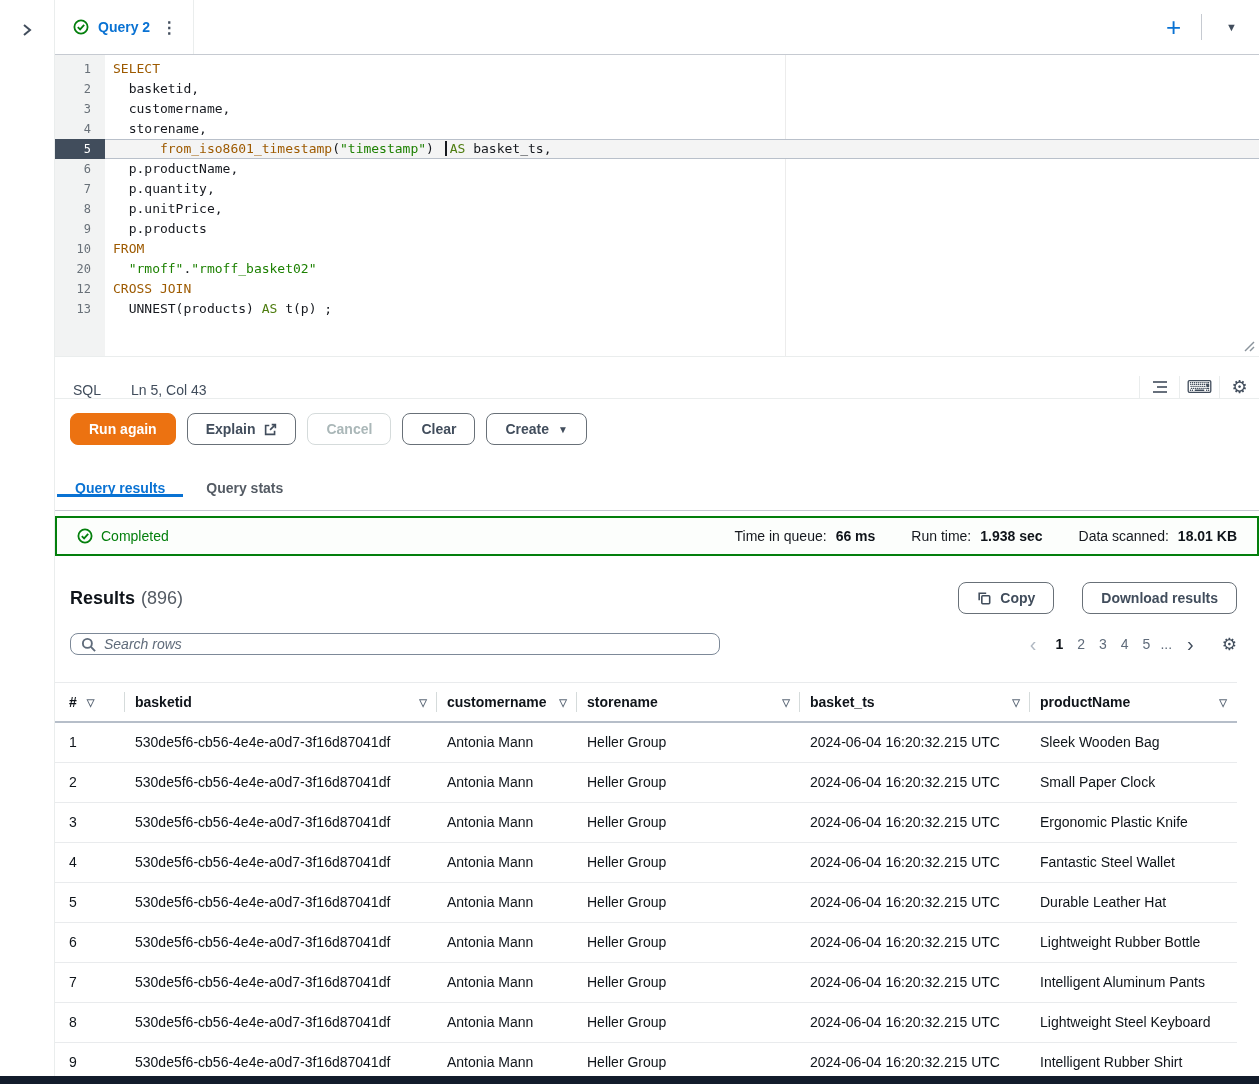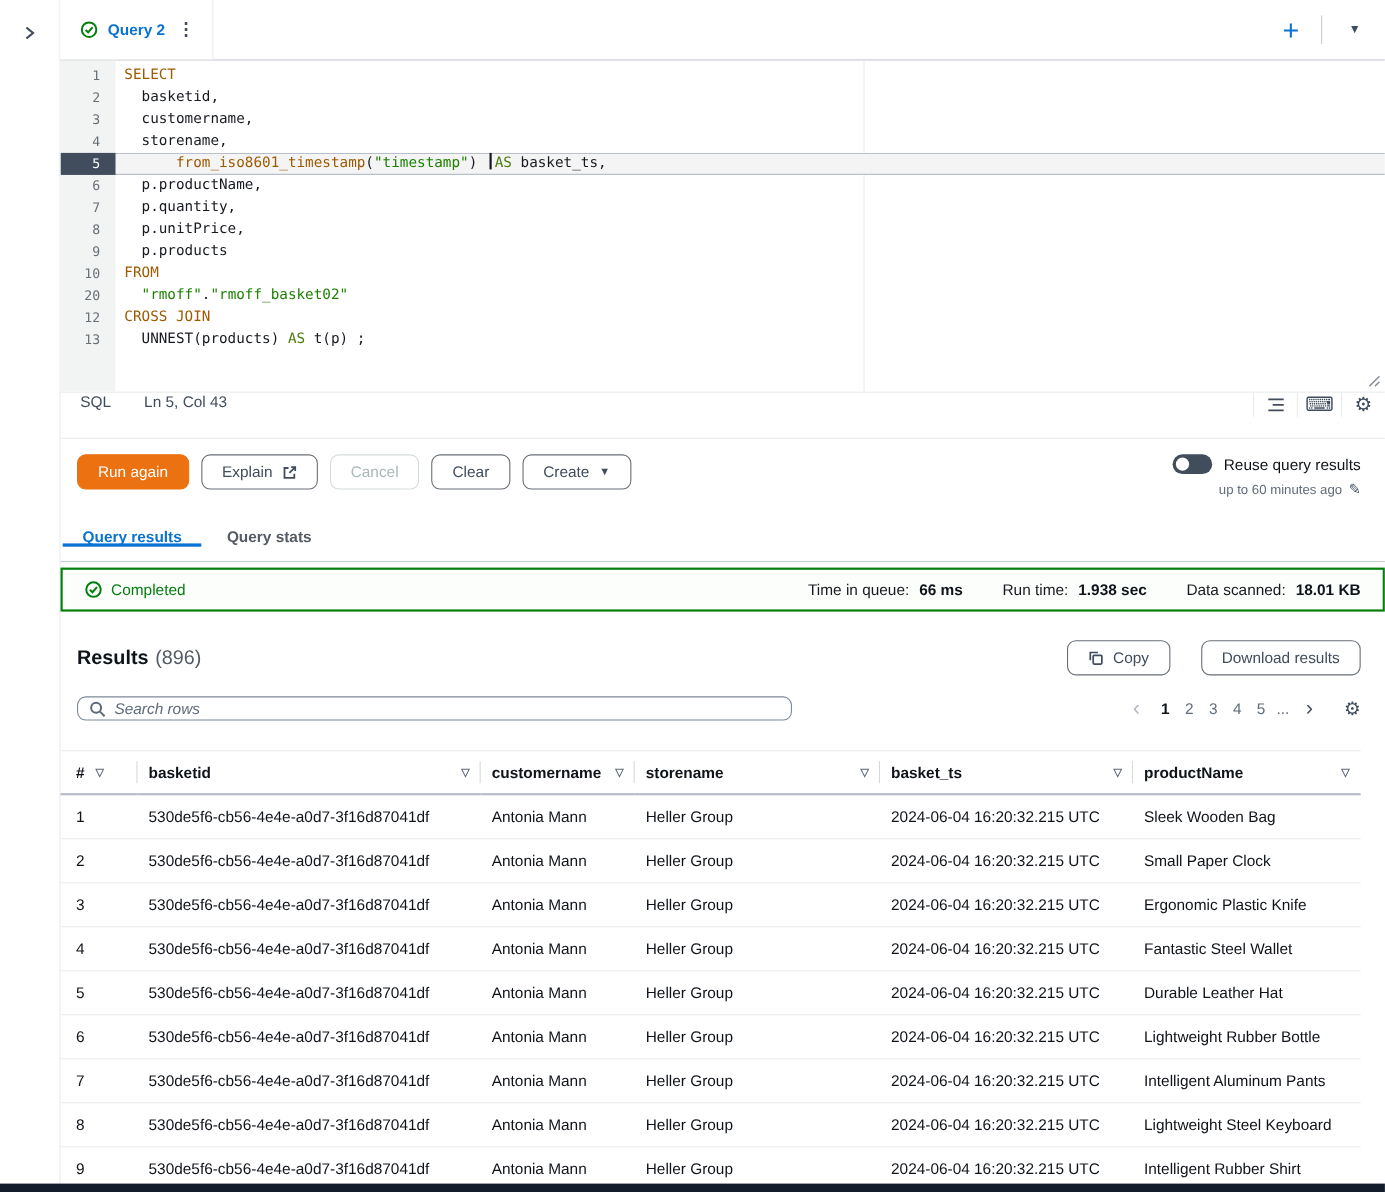--- a/index.html
+++ b/index.html
@@ -36,29 +36,29 @@
   .code-line.active .gutter{background:#414d5c;color:#fff}
   .tok-pl{color:#16191f}
   .tok-kw{color:#9d5a00}
   .tok-fn{color:#9d5a00}
   .tok-str{color:#1d8102}
   .tok-op{color:#4d7c0f}
   .caret{display:inline-block;width:2px;height:15px;background:#16191f;vertical-align:middle;margin:0 3px 3px 3px}
   .grip{position:absolute;right:4px;bottom:4px}
 
   
-  .editor-status{height:42px;flex:none;border-bottom:1px solid #eaeded;display:flex;align-items:flex-start}
+  .editor-status{height:42px;flex:none;border-bottom:1px solid #eaeded;display:flex;align-items:flex-end}
   .status-left{display:flex;align-items:center;gap:30px;padding-left:18px;color:#414d5c}
   .status-icons{margin-left:auto;display:flex}
   .status-icon-btn{width:40px;border:none;border-left:1px solid #eaeded;background:#fff;display:flex;align-items:center;justify-content:center;color:#414d5c;font-size:18px;cursor:pointer}
 
   
   .actions{display:flex;align-items:flex-start;padding:14px 22px 10px 15px;height:62px;flex:none}
   .btn{height:32px;padding:0 18px;border-radius:8px;border:1px solid #687078;background:#fff;color:#414d5c;
-    font-weight:400;font-size:14px;font-family:inherit;display:inline-flex;align-items:center;gap:9px;margin-right:11px;cursor:pointer}
+    font-weight:700;font-size:14px;font-family:inherit;display:inline-flex;align-items:center;gap:9px;margin-right:11px;cursor:pointer}
   .btn.primary{background:#ec7211;border-color:#ec7211;color:#fff}
   .btn.disabled{color:#aab7b8;border-color:#d5dbdb;cursor:default}
   .btn .caret{all:unset;font-size:10px}
   .reuse{margin-left:auto;display:flex;flex-direction:column;align-items:flex-end;gap:6px}
   .reuse-top{display:flex;align-items:center;gap:10px}
   .toggle{width:36px;height:18px;border-radius:9px;background:#414d5c;position:relative;cursor:pointer;border:none}
   .toggle .knob{position:absolute;left:3px;top:3px;width:12px;height:12px;border-radius:50%;background:#fff}
   .reuse-label{font-weight:400;color:#0f141a}
   .reuse-sub{font-size:12px;color:#5f6b7a;display:flex;align-items:center;gap:6px}
   .pencil{font-size:13px;color:#414d5c;cursor:pointer}
@@ -247,32 +247,20 @@
               <line x1="14" y1="2" x2="7.5" y2="8.5"></line>
             </svg>
         </span>
       </button>
       <button class="btn disabled">Cancel</button>
       <button class="btn">Clear</button>
       <button class="btn">
         <span>Create</span>
         <span class="caret">▼</span>
       </button>
-      <div class="reuse">
-        <div class="reuse-top">
-          <button class="toggle">
-              <span class="knob"></span>
-            </button>
-          <span class="reuse-label">Reuse query results</span>
-        </div>
-        <div class="reuse-sub">
-          <span>up to 60 minutes ago</span>
-          <span class="pencil">✎</span>
-        </div>
-      </div>
     </div>
 
     <div class="result-tabs">
       <button class="rtab active">Query results</button>
       <span class="rtab-divider"></span>
       <button class="rtab">Query stats</button>
     </div>
 
     <div class="banner">
       <div class="banner-left">

